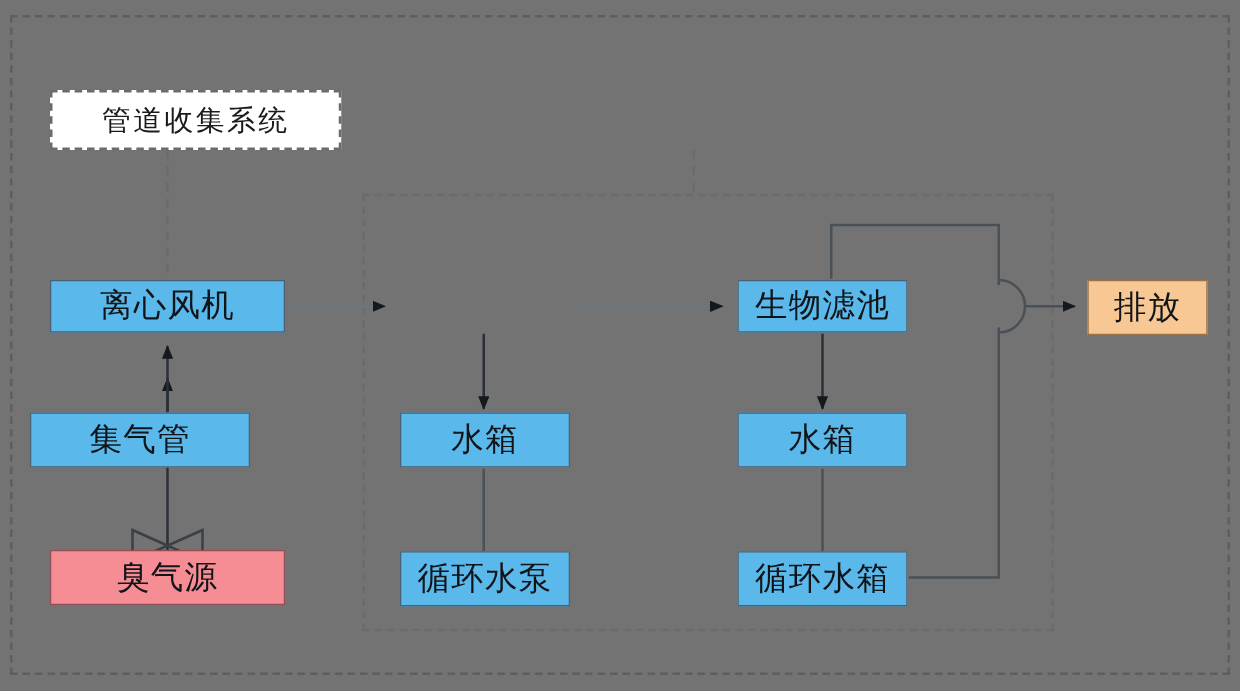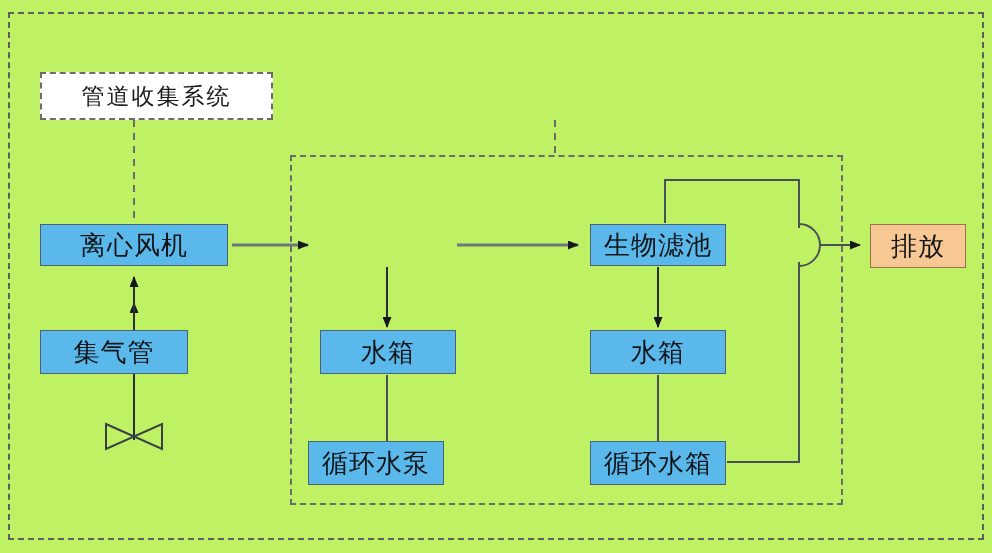--- a/index.html
+++ b/index.html
@@ -7,21 +7,21 @@
     padding: 0;
     background: #ffffff;
   }
   body {
     font-family: "DejaVu Sans", "Liberation Sans", sans-serif;
   }
   #canvas {
     position: relative;
     width: 992px;
     height: 553px;
-    background: #bef264;
+    background: #737373;
     overflow: hidden;
   }
   svg.layer {
     position: absolute;
     left: 0;
     top: 0;
     width: 992px;
     height: 553px;
     pointer-events: none;
   }
@@ -130,31 +130,34 @@
       <path d="M799,224 A21,21 0 0,1 799,266" stroke="#4a5057" stroke-width="2" fill="none"></path>
     </g>
 
     <path d="M820,245 L860,245" stroke="#4a5057" stroke-width="2" fill="none" marker-end="url(#arrow)"></path>
   </svg>
 
   <div class="node blue" style="left:40px; top:224px; width:188px; height:42px;">
     <span>离心风机</span>
   </div>
 
-  <div class="node blue" style="left:40px; top:330px; width:148px; height:44px;">
+  <div class="node blue" style="left:24px; top:330px; width:176px; height:44px;">
     <span>集气管</span>
   </div>
 
+  <div class="node pink" style="left:40px; top:440px; width:188px; height:44px;">
+    <span>臭气源</span>
+  </div>
 
 
   <div class="node blue" style="left:320px; top:330px; width:136px; height:44px;">
     <span>水箱</span>
   </div>
 
-  <div class="node blue" style="left:308px; top:441px; width:136px; height:44px;">
+  <div class="node blue" style="left:320px; top:441px; width:136px; height:44px;">
     <span>循环水泵</span>
   </div>
 
   <div class="node blue" style="left:590px; top:224px; width:136px; height:42px;">
     <span>生物滤池</span>
   </div>
 
   <div class="node blue" style="left:590px; top:330px; width:136px; height:44px;">
     <span>水箱</span>
   </div>

